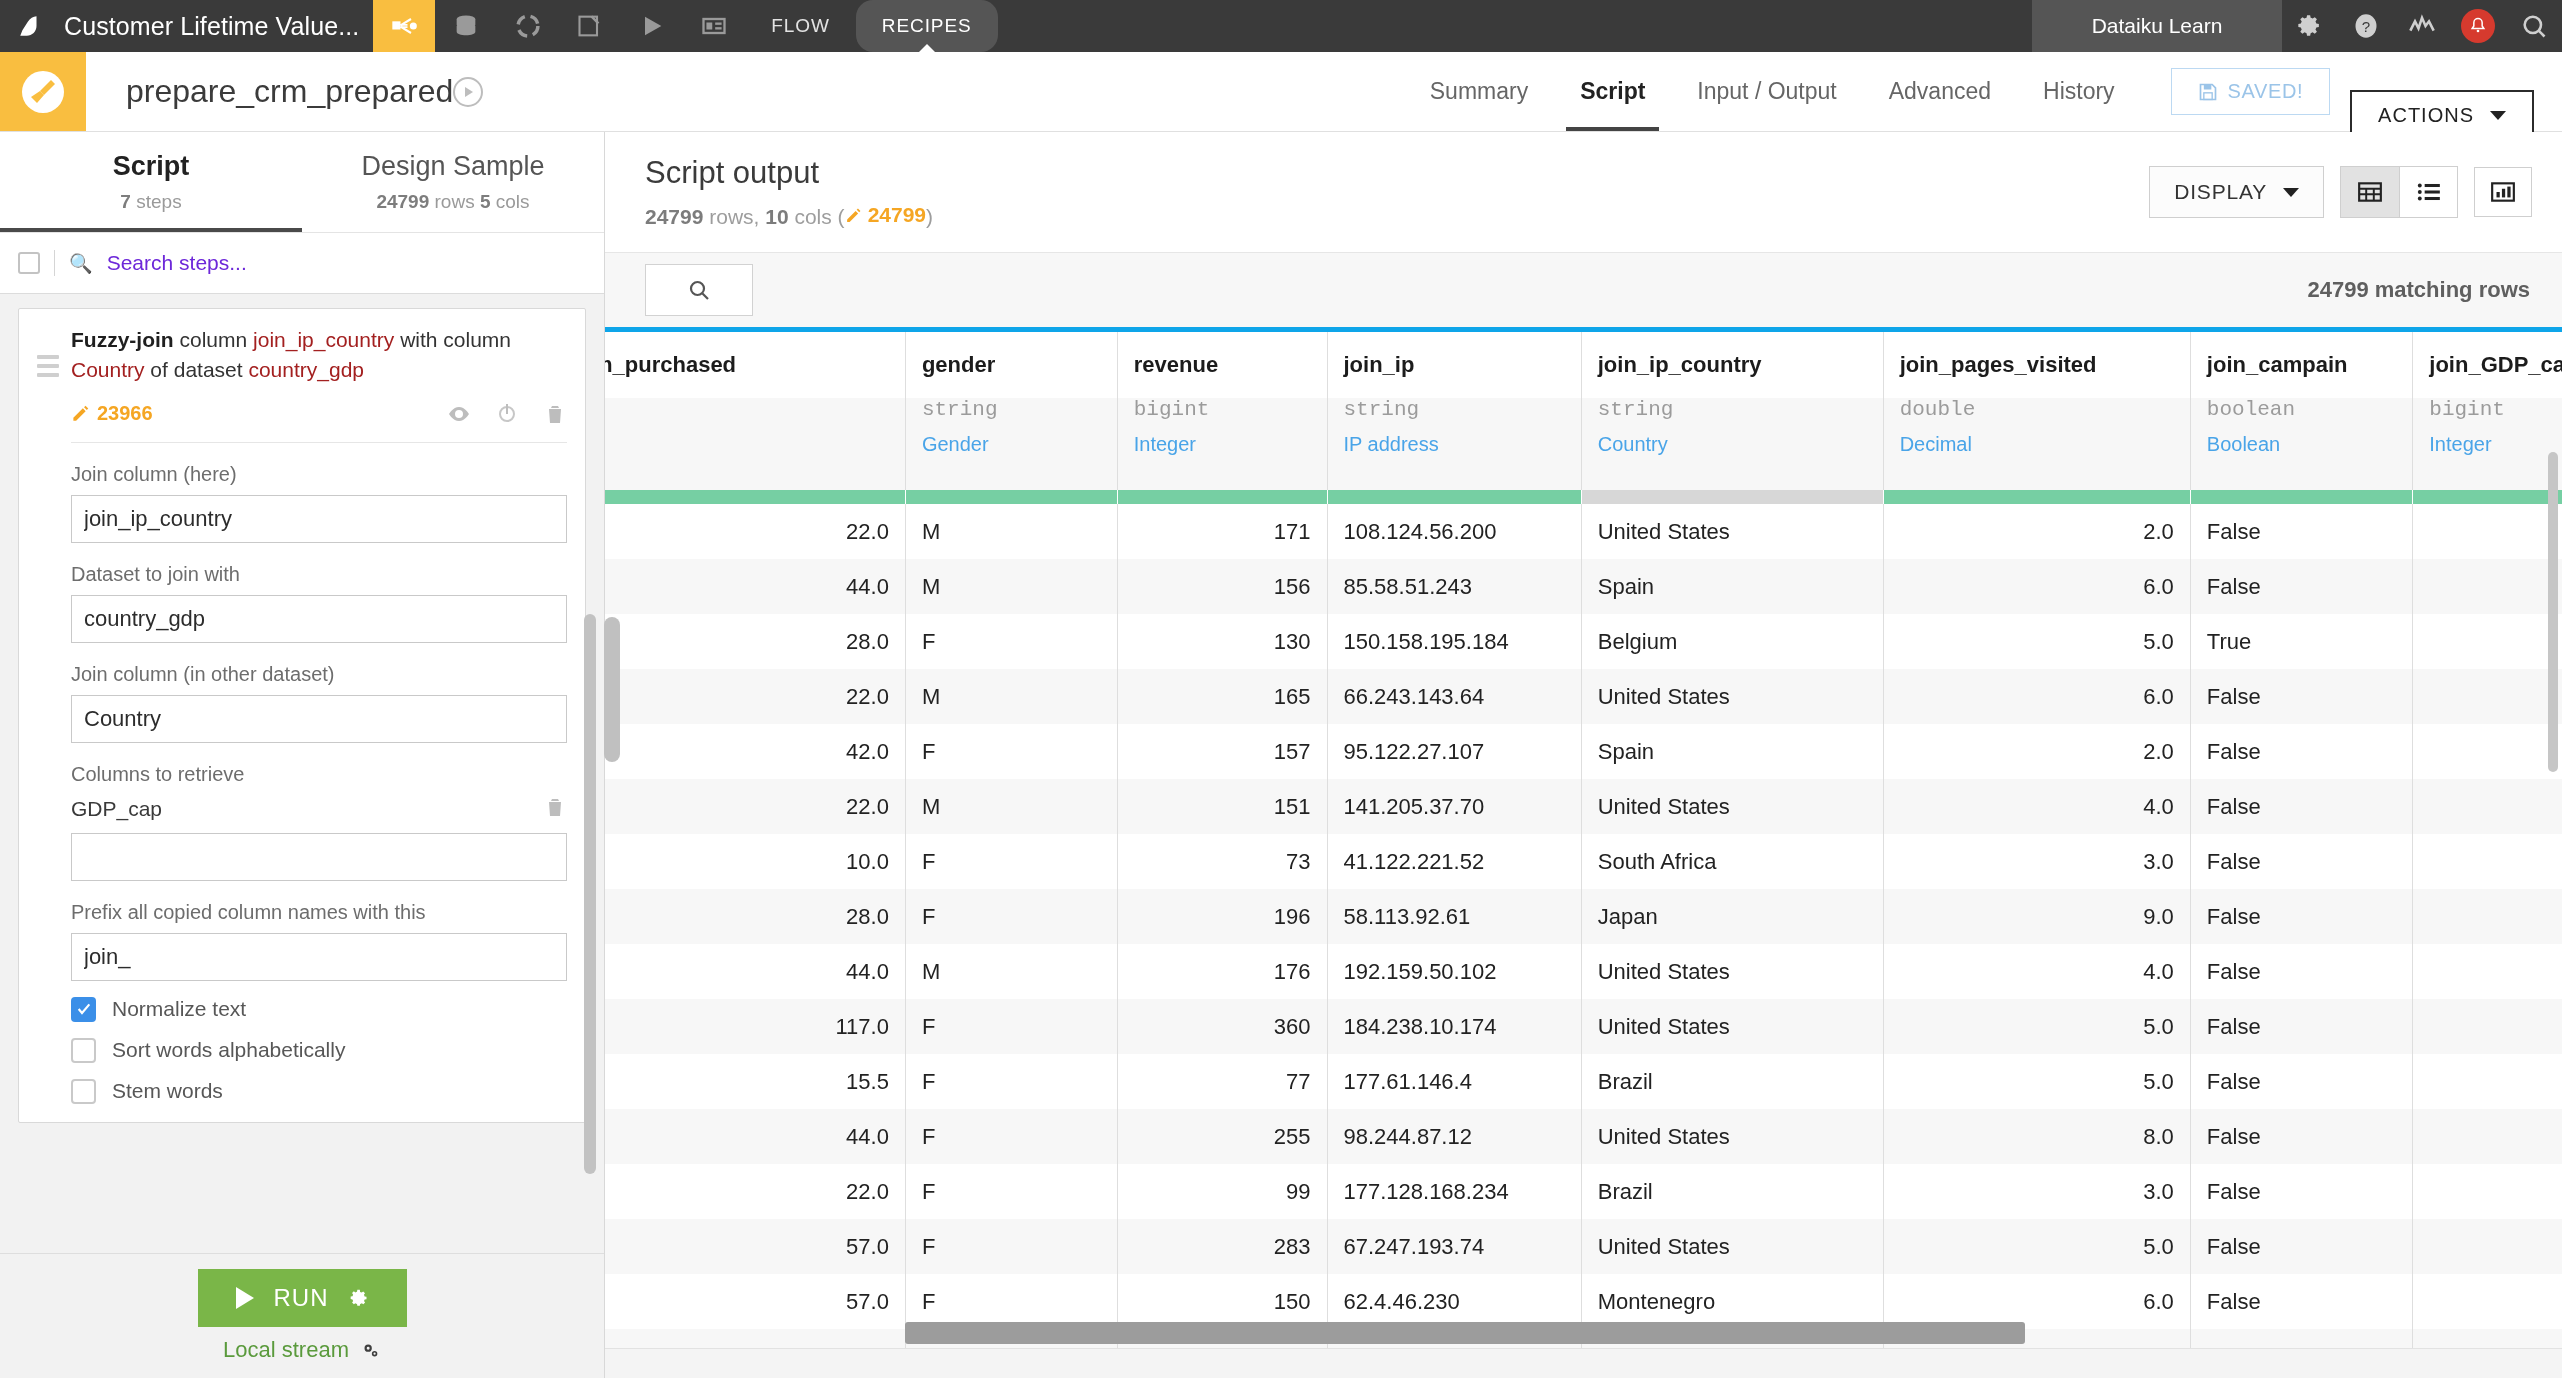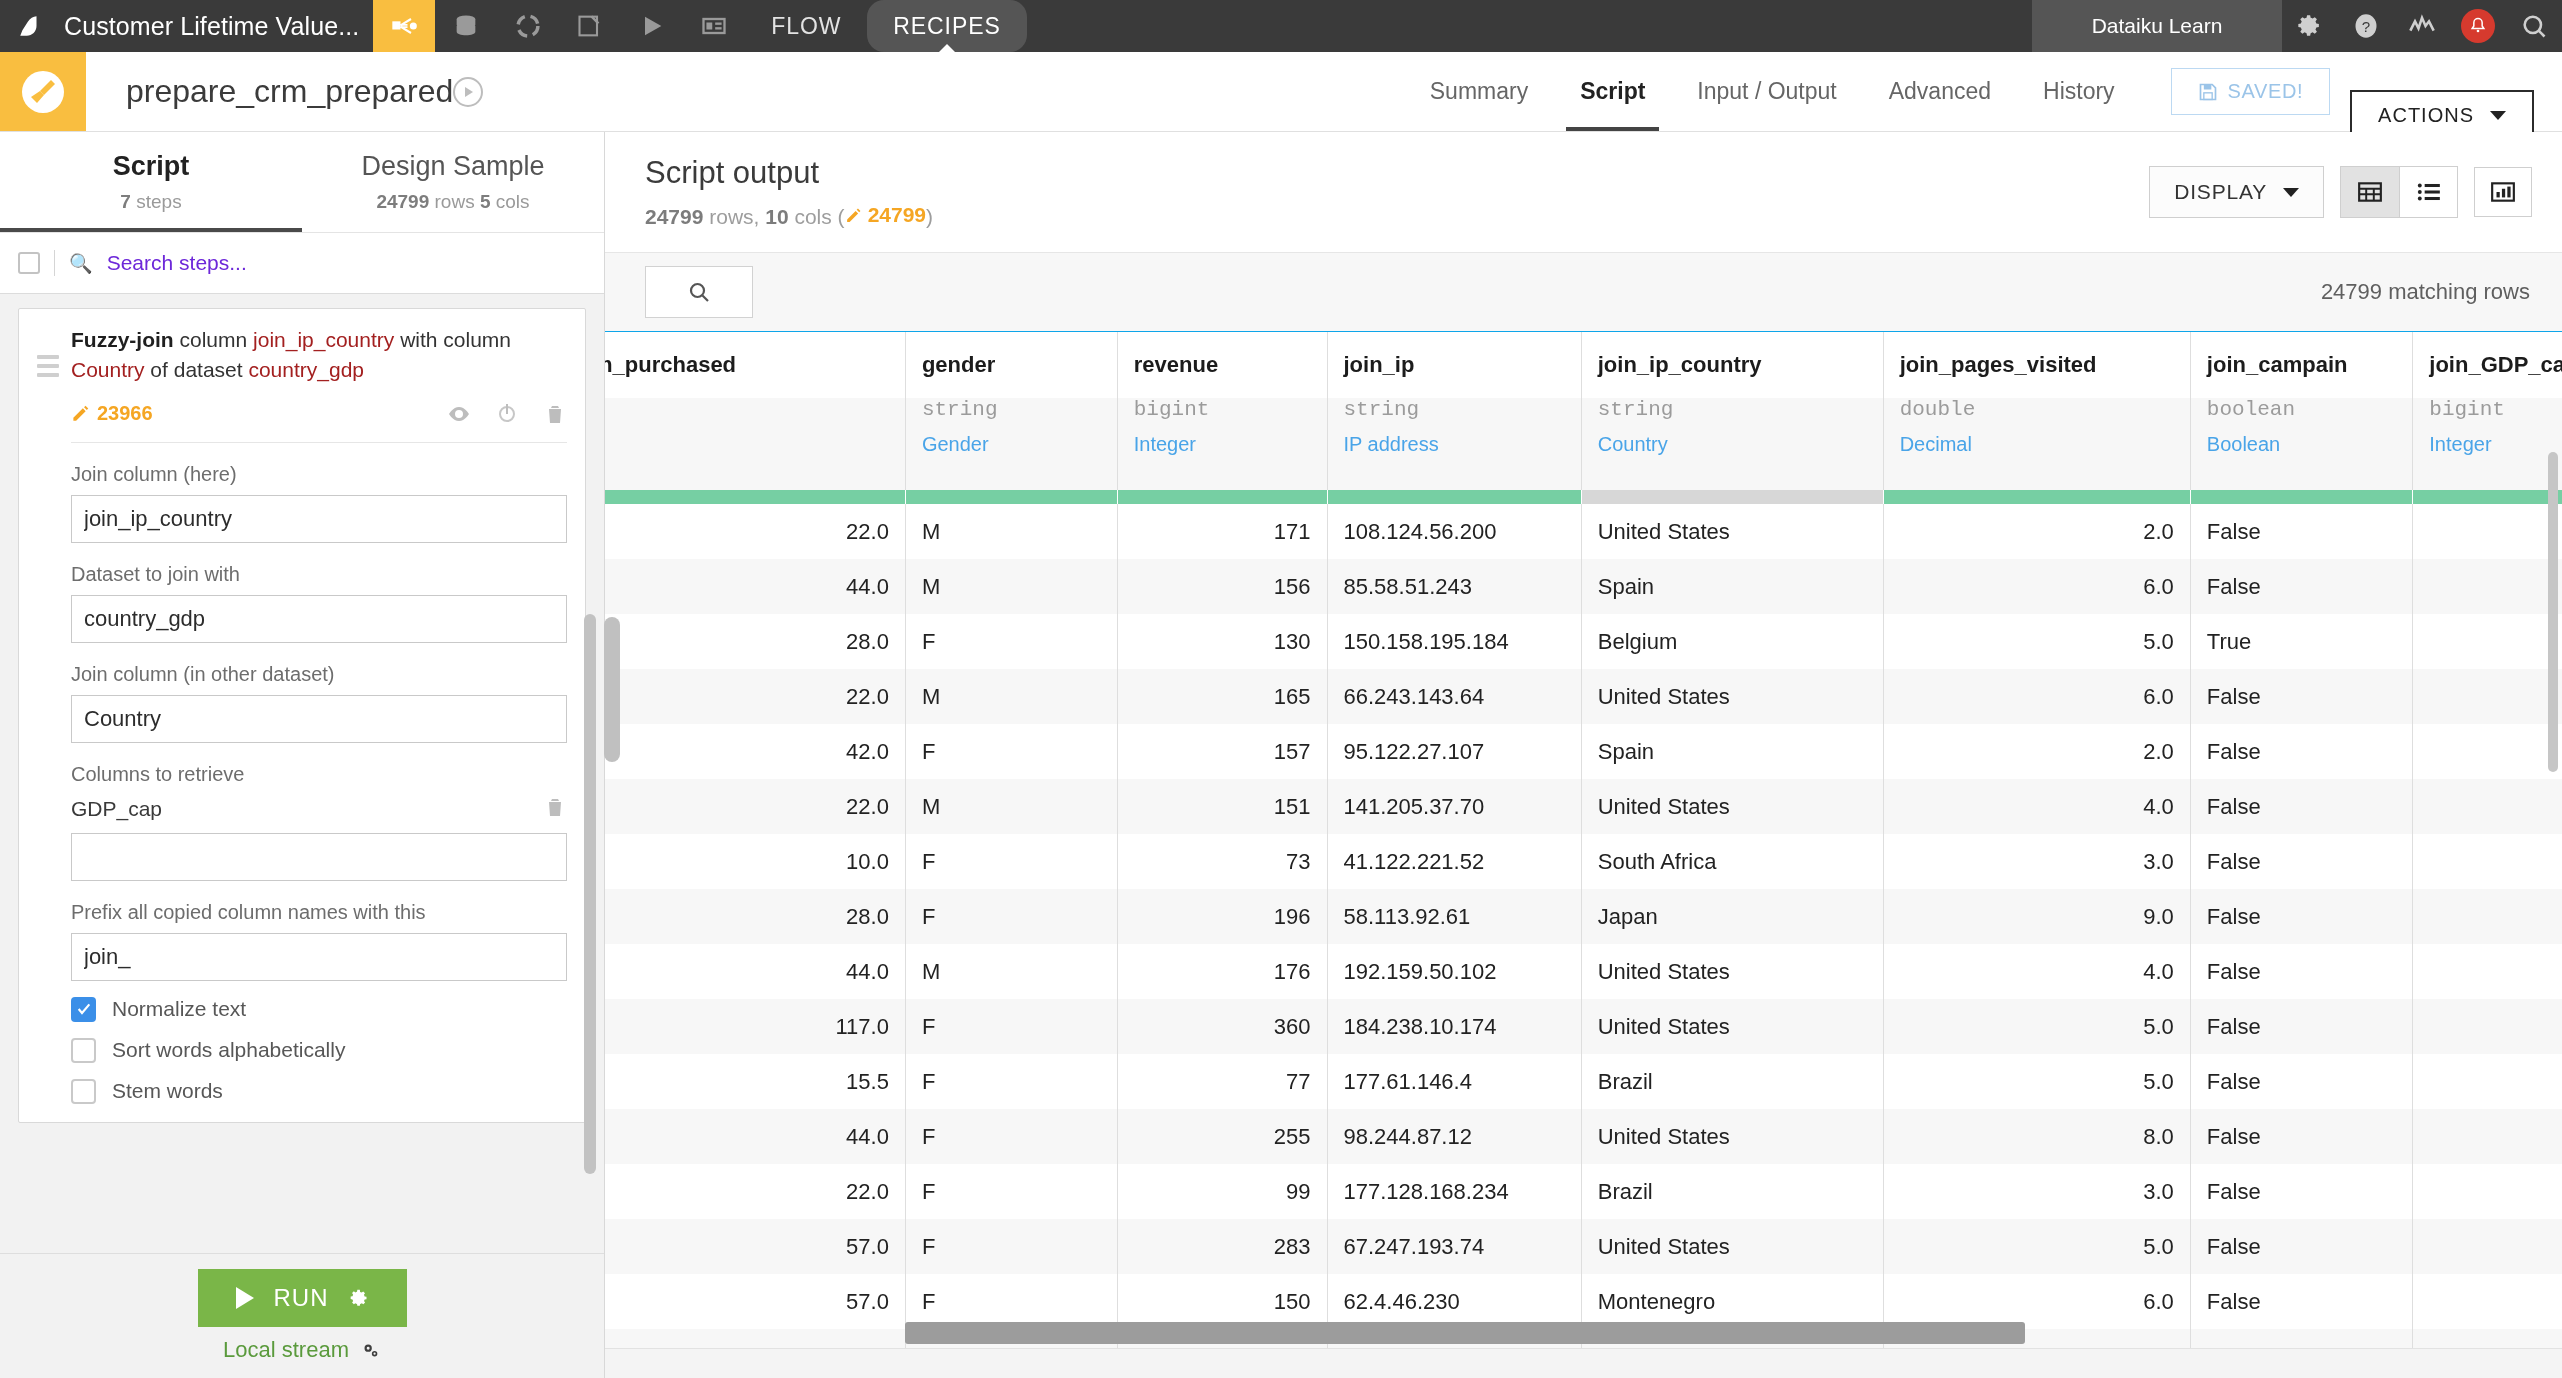--- a/index.html
+++ b/index.html
@@ -24,21 +24,21 @@
     display: flex; align-items: center; font-size: 25px; color: #fff;
     padding: 0 14px 0 4px; white-space: nowrap; letter-spacing: .1px;
   }
   .tb-icon {
     width: 62px; display: flex; align-items: center; justify-content: center;
     cursor: pointer;
   }
   .tb-icon.active { background: #f9be40; }
   .tb-icon svg { width: 28px; height: 28px; }
   .tb-tab {
-    display: flex; align-items: center; padding: 0 26px; font-size: 23px;
+    display: flex; align-items: center; padding: 0 26px; font-size: 19px;
     letter-spacing: .9px; color: #e3e3e3; position: relative; cursor: pointer;
   }
   .tb-tab.sel { background: #555; color: #fff; border-radius: 17px; }
   .tb-tab.sel:after {
     content: ""; position: absolute; bottom: -1px; left: 50%;
     transform: translateX(-50%);
     border-left: 9px solid transparent; border-right: 9px solid transparent;
     border-bottom: 9px solid #fff;
   }
   .tb-spacer { flex: 1; }
@@ -225,22 +225,23 @@
   .seg > div + div { border-left: 1px solid #cfcfcf; }
   .seg svg { width: 26px; height: 26px; }
   .btn-chart {
     border: 1px solid #cfcfcf; background: #fff; width: 58px; height: 50px;
     display: flex; align-items: center; justify-content: center; cursor: pointer;
   }
   .btn-chart svg { width: 26px; height: 26px; }
 
   .tbl-toolbar {
     height: 80px; flex: 0 0 80px; background: #f7f7f7; border-top: 1px solid #e6e6e6;
-    border-bottom: 1px solid #0ea5e9; display: flex; align-items: center;
+    border-bottom: 5px solid #0ea5e9; display: flex; align-items: center;
     padding: 0 32px 0 40px;
+    font-weight: bold;
   }
   .tbl-search {
     width: 108px; height: 52px; border: 1px solid #d2d2d2; background: #fff;
     display: flex; align-items: center; justify-content: center; cursor: text;
   }
   .tbl-search svg { width: 24px; height: 24px; }
   .match-rows { margin-left: auto; font-size: 22px; color: #5f5f5f; }
 
   .grid-wrap { flex: 1; overflow: hidden; position: relative; }
   table.grid { border-collapse: collapse; table-layout: fixed; width: 2080px; margin-left: -28px; }

